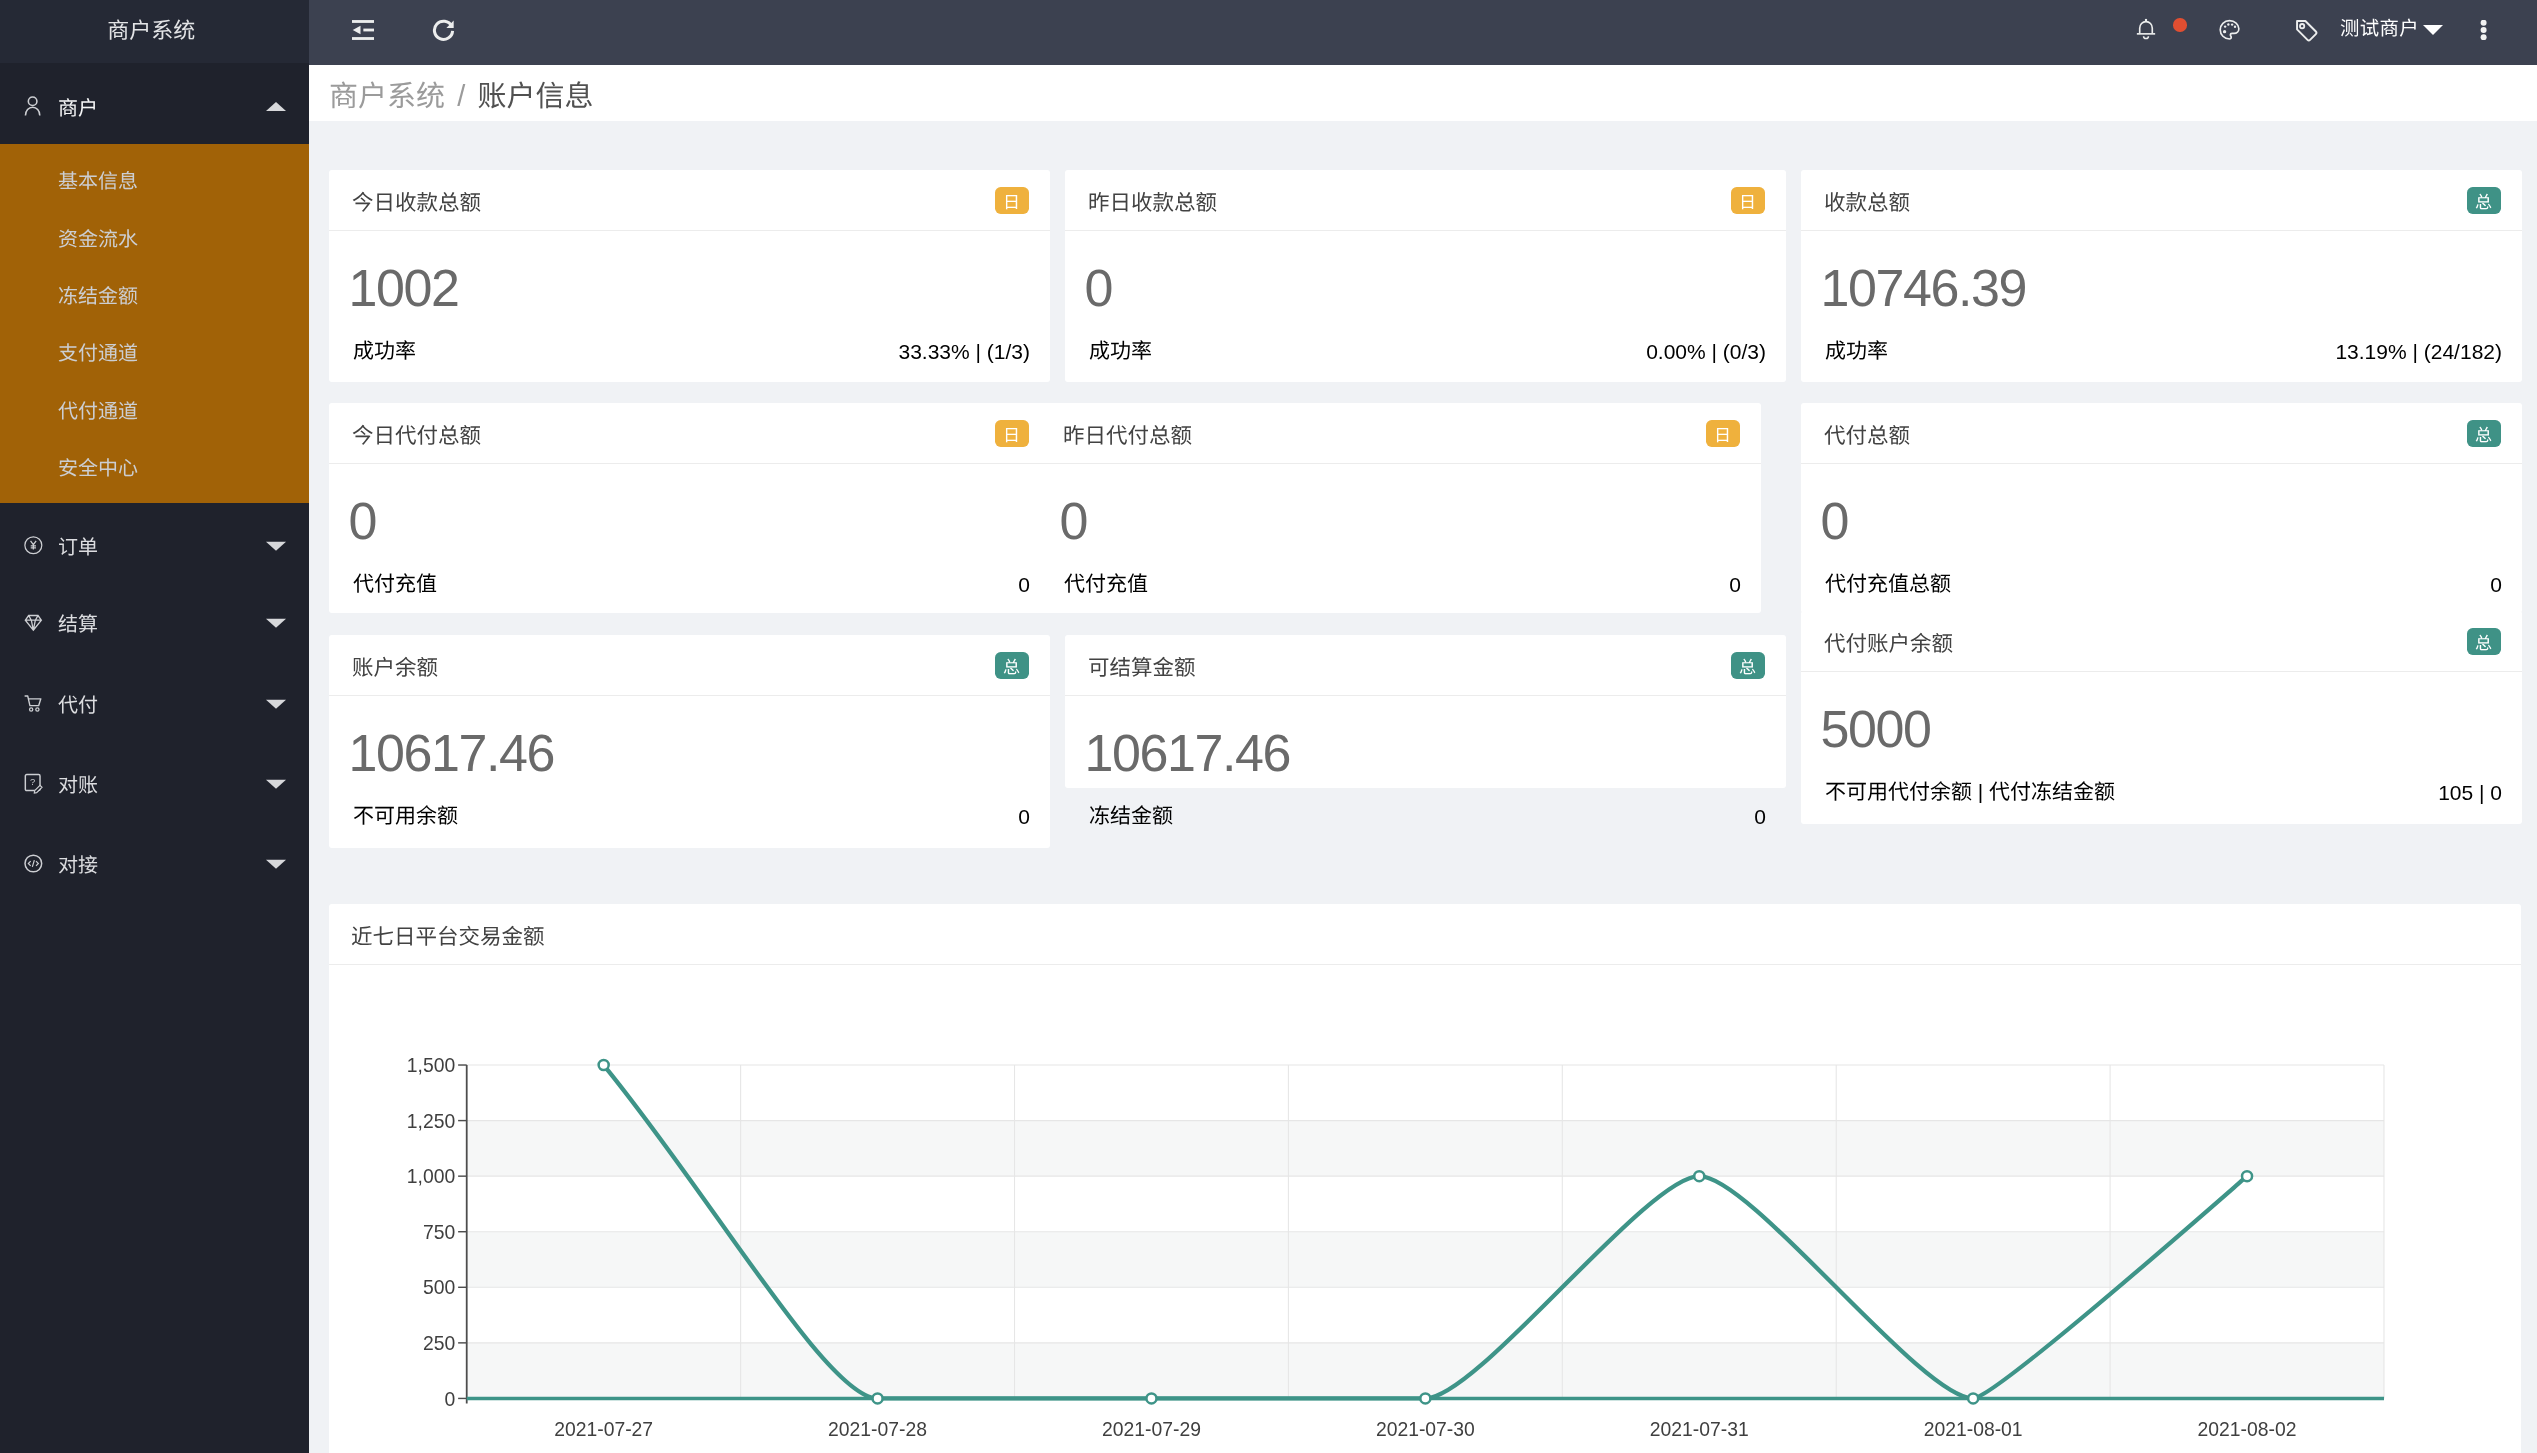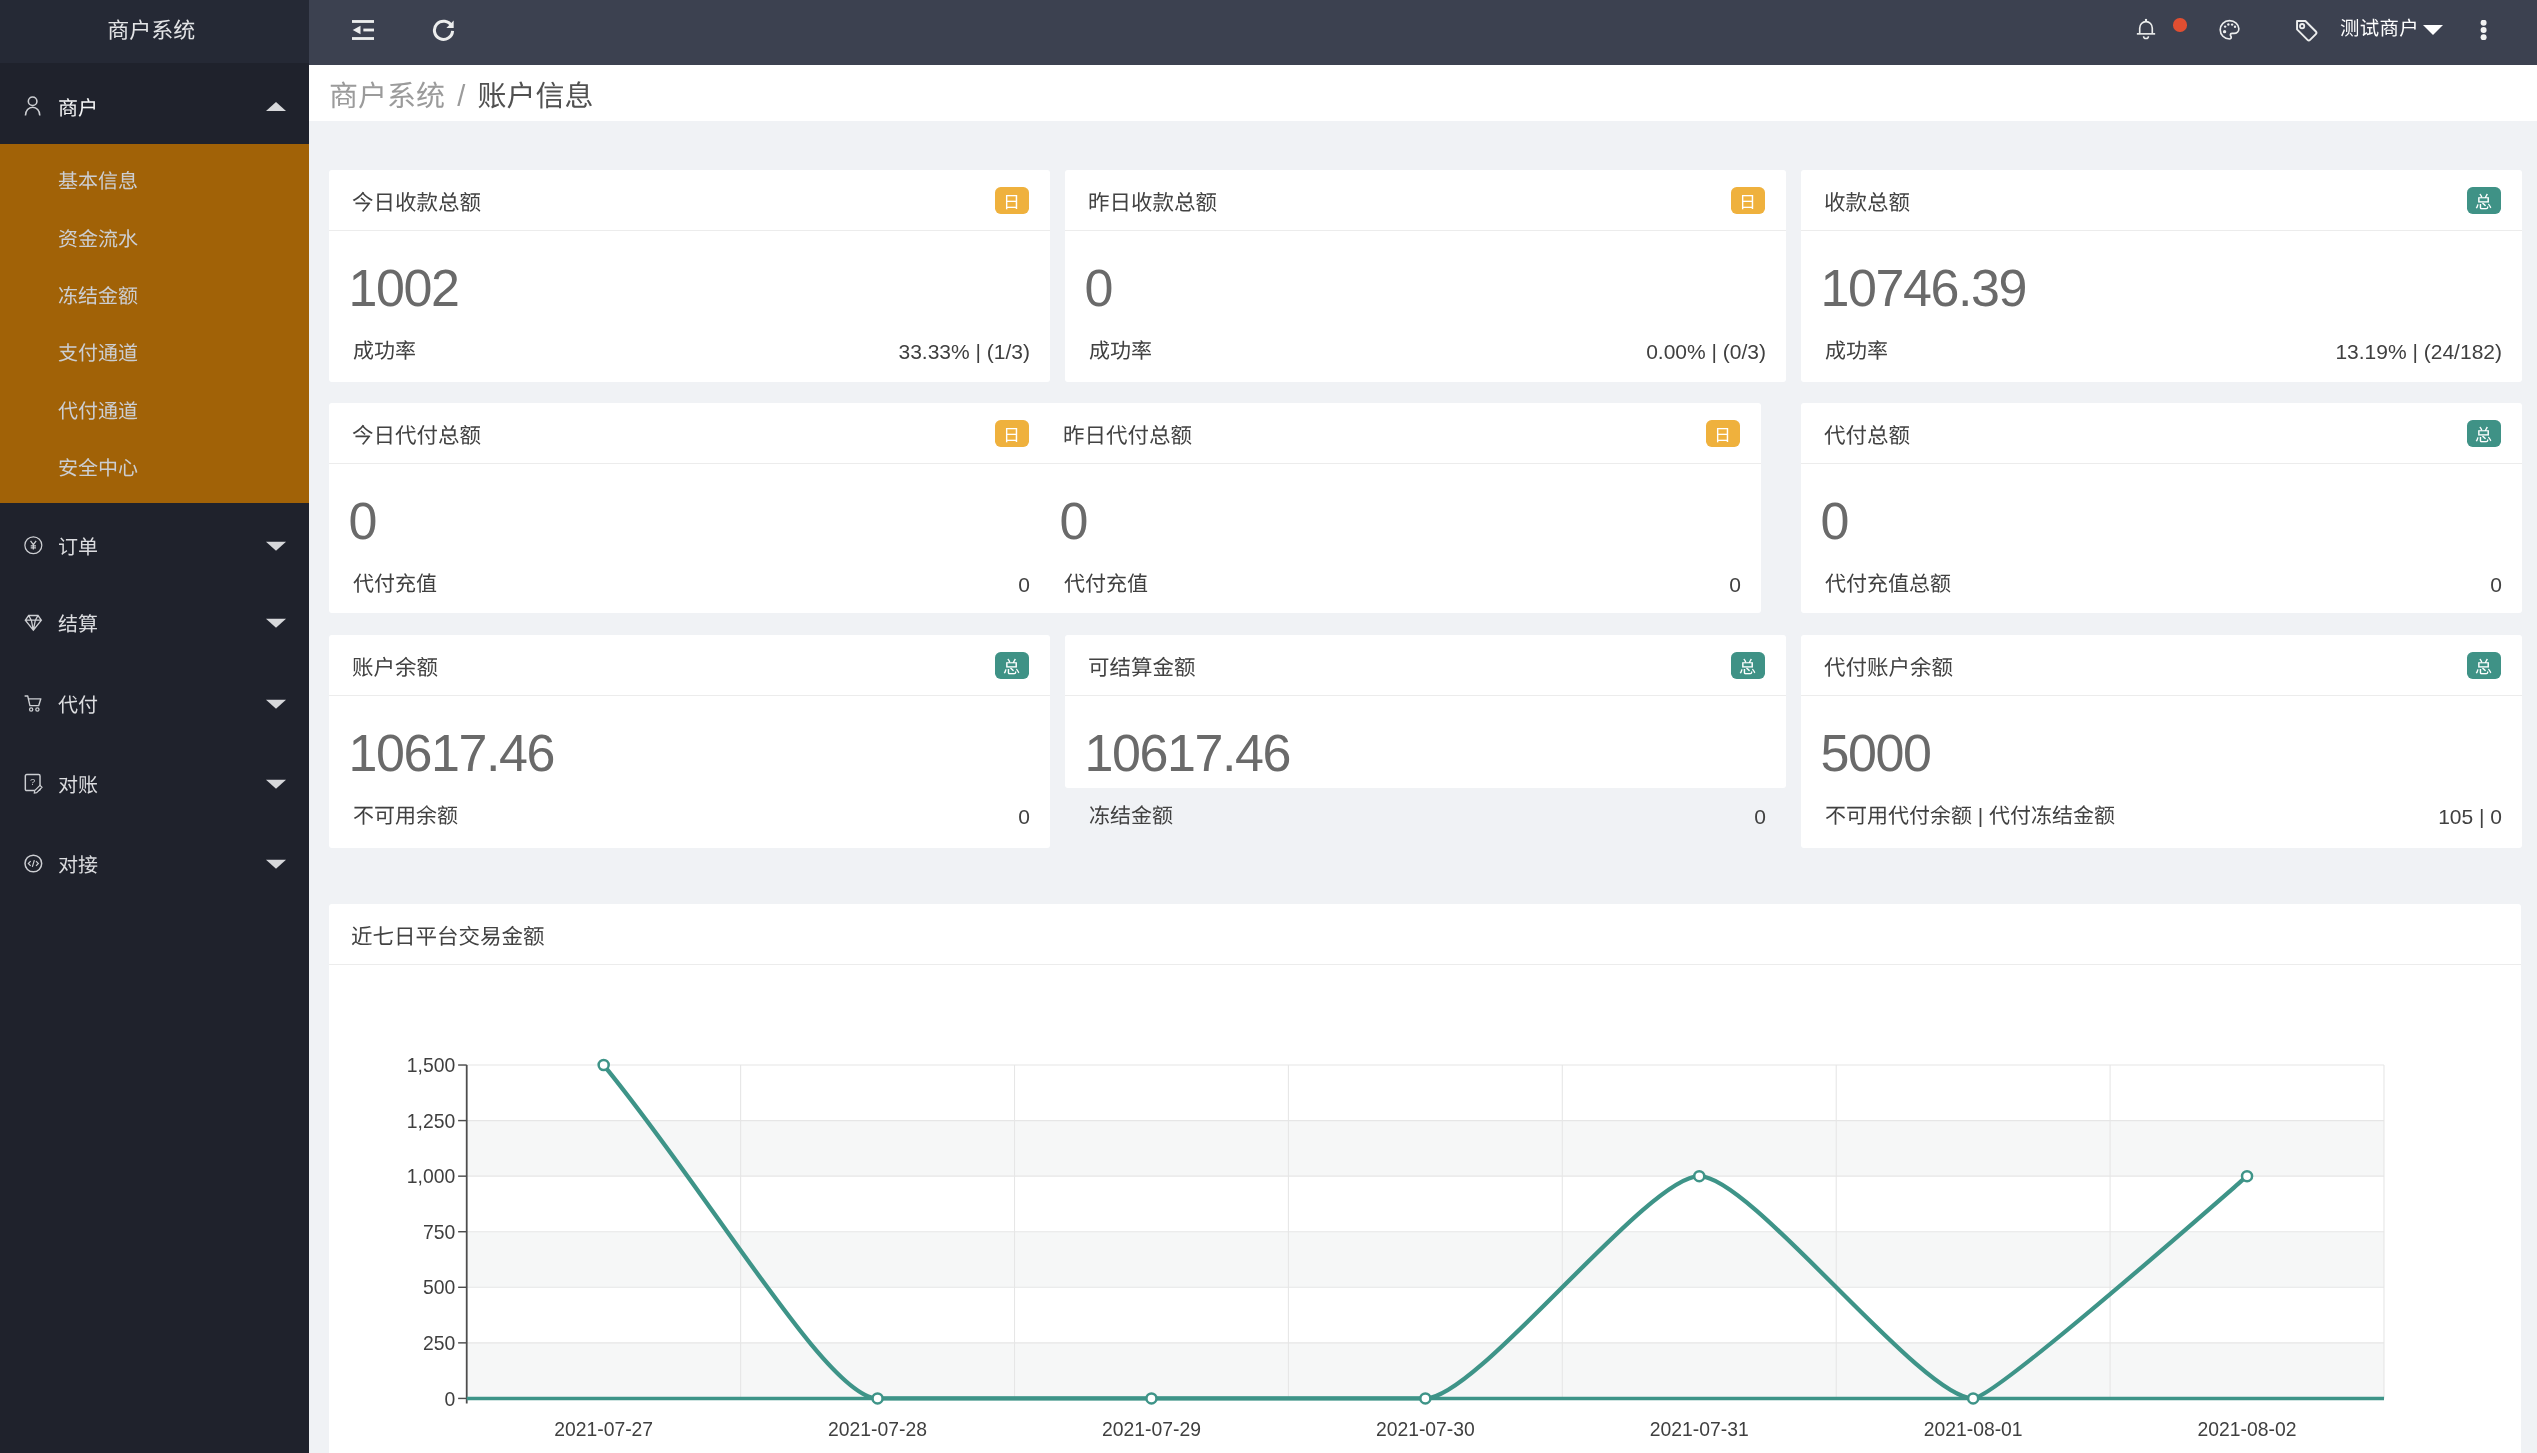--- a/index.html
+++ b/index.html
@@ -34,21 +34,21 @@
   
   .card { position:absolute; width:721px; height:212px; background:#fff; border-radius:2.9px; }
   .hd { position:absolute; left:0; top:0; right:0; height:61px; border-bottom:1.4px solid #ececec;
         display:flex; align-items:center; padding:0 21.5px 0 23px; }
   .hd .t { font-size:21.5px; color:#424242; }
   .badge { position:absolute; right:21.5px; top:17px; width:34px; height:26.6px; border-radius:5.7px;
            color:#fff; font-size:17px; display:flex; align-items:center; justify-content:center; }
   .badge.d { background:#efb13d; }
   .badge.z { background:#3f9286; }
   .num { position:absolute; left:19.4px; top:91px; font-size:52px; line-height:55px; color:#6a6a6a; letter-spacing:-1.4px; }
-  .ft { position:absolute; left:24px; right:20px; top:152px; height:42px; display:flex; align-items:flex-end; justify-content:space-between; font-size:21px; color:#404040; }
+  .ft { position:absolute; left:24px; right:20px; top:152px; height:42px; display:flex; align-items:flex-end; justify-content:space-between; font-size:21px; color:#000000; }
 
   
   #chartcard { position:absolute; left:329px; top:904px; width:2192px; height:550px; background:#fff; border-radius:2.9px 2.9px 0 0; }
   #chartcard .chd { position:absolute; left:0; top:0; right:0; height:61px; border-bottom:1.4px solid #ececec; display:flex; align-items:center; padding-left:22px; font-size:21.5px; color:#424242; }
 </style>
 </head>
 <body>
 <div id="page">
 
   <div id="header">
@@ -271,21 +271,21 @@
     <div class="hd">
         <span class="t">可结算金额</span>
       </div>
       <span class="badge z">总</span>
     <div class="num">10617.46</div>
     <div class="ft">
         <span>冻结金额</span>
         <span>0</span>
       </div>
   </div>
-  <div class="card" style="left:1801px; top:635px; height:213px;">
+  <div class="card" style="left:1801px; top:611px; height:213px;">
     <div class="hd">
         <span class="t">代付账户余额</span>
       </div>
       <span class="badge z">总</span>
     <div class="num">5000</div>
     <div class="ft">
         <span>不可用代付余额 | 代付冻结金额</span>
         <span>105 | 0</span>
       </div>
   </div>

